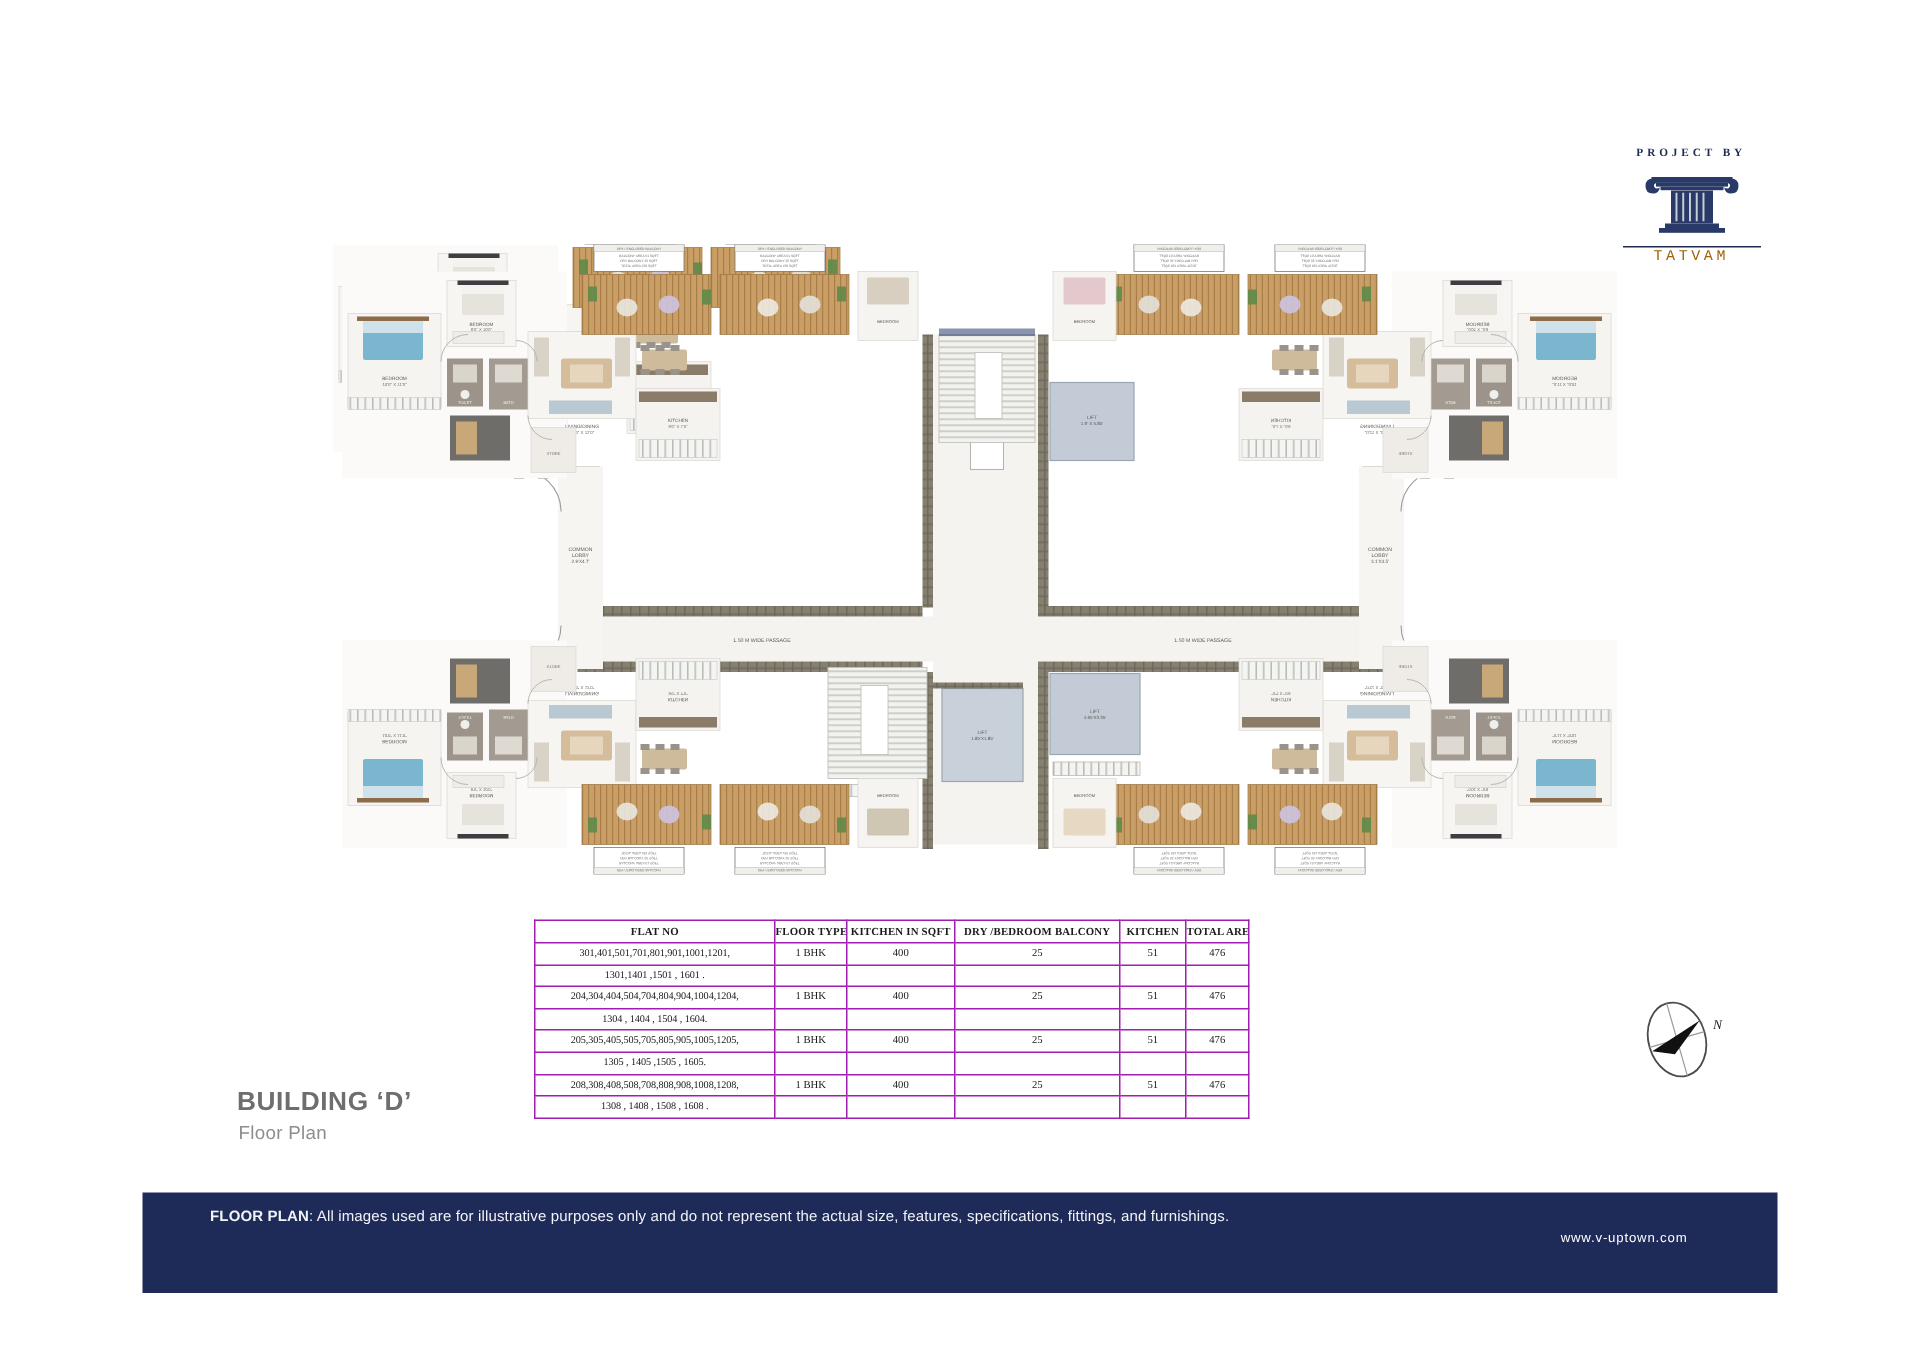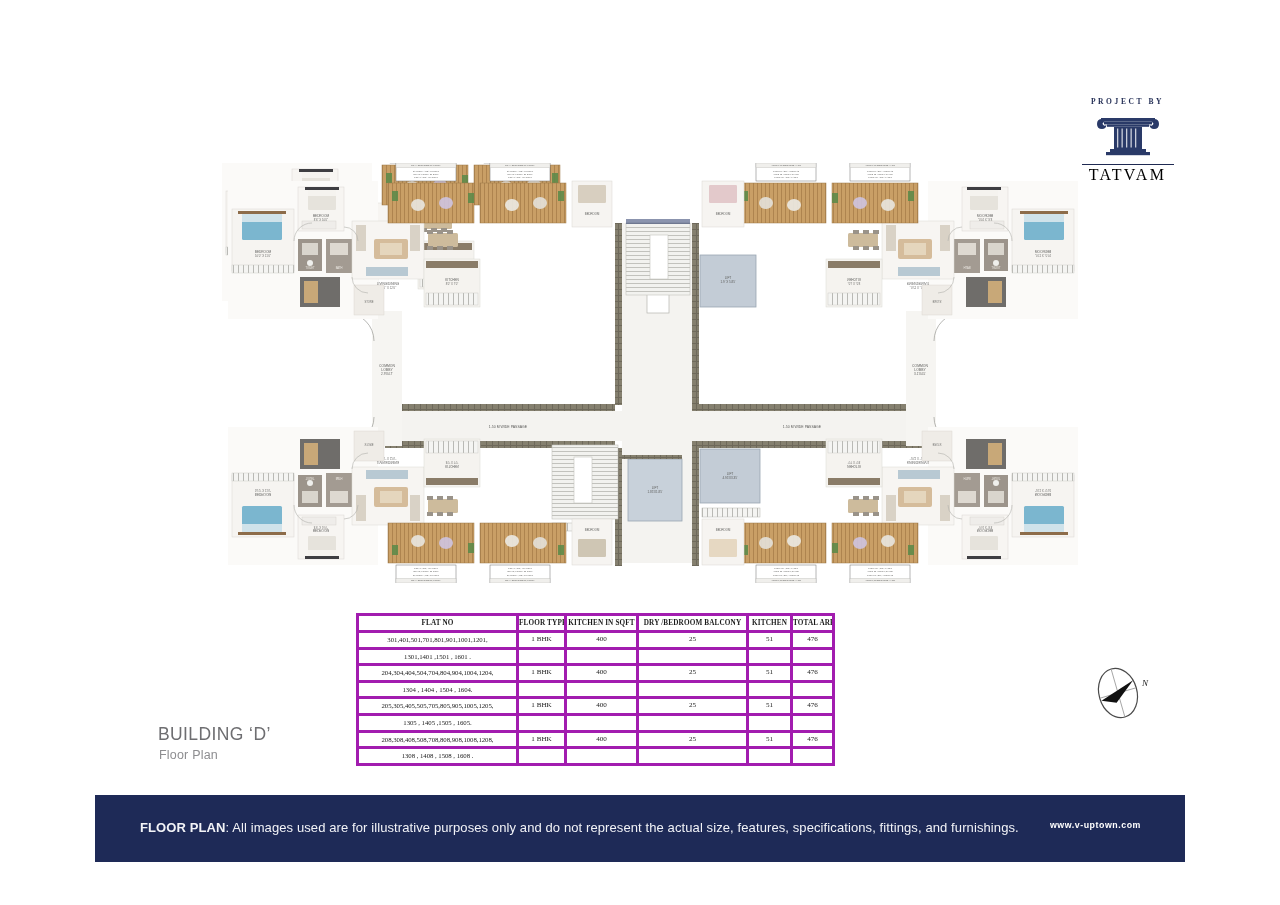--- a/index.html
+++ b/index.html
@@ -13,72 +13,72 @@
   
   .logo-block{position:absolute;left:1060px;top:52px;width:135px;text-align:center;margin-top:45px;}
   .logo-projectby{
     font-family:"Liberation Serif",serif;
     font-size:7.5px;letter-spacing:2.6px;color:#1f2a52;font-weight:700;
     margin-bottom:4px;
   }
   .column-svg{display:block;margin:0 auto;}
   .logo-rule{width:92px;height:1.1px;background:#1f2a52;margin:2px auto 1px;}
   .logo-name{
-    font-family:Liberation Serif, serif;
-    font-size:16px;letter-spacing:2.4px;color:#000000;font-weight:400;
+    font-family:Liberation Mono, monospace;
+    font-size:10px;letter-spacing:2.4px;color:#a16207;font-weight:400;
   }
 
   
   .plan-stage{position:absolute;left:222px;top:163px;width:862px;height:420px;}
   .plan-svg{display:block;width:862px;height:420px;}
 
   
   .spec-table-wrap{position:absolute;left:356px;top:613px;width:476px;}
   table.spec{
     border-collapse:collapse;width:476px;
     font-family:"Liberation Serif",serif;
     table-layout:fixed;
   }
   table.spec th,table.spec td{
-    border:3px solid #a21caf;
+    border:1px solid #a21caf;
     text-align:center;color:#1b1b1b;
     padding:0;height:13.6px;line-height:13.6px;
     font-size:7.1px;overflow:hidden;white-space:nowrap;
   }
   table.spec th{font-weight:700;font-size:7.2px;letter-spacing:.15px;height:14px;line-height:14px;}
   table.spec td.flatno{font-size:6.8px;letter-spacing:-.05px;}
   table.spec tr.controw td{border-top:none;}
   .c0{width:160px}.c1{width:48px}.c2{width:72px}.c3{width:110px}.c4{width:44px}.c5{width:42px}
 
   
   .bld-title{
     position:absolute;left:158px;top:724px;
-    font-size:17.5px;color:#6e6e71;letter-spacing:.4px;font-weight:400;
+    font-size:17.5px;color:#6e6e71;letter-spacing:.4px;font-weight:700;
   }
   .bld-sub{
     position:absolute;left:159px;top:748px;
     font-size:12.5px;color:#8d8d90;letter-spacing:.2px;font-weight:400;
   }
 
   
   .compass{position:absolute;left:1086px;top:663px;width:70px;height:62px;}
 
   
   .footer{
     position:absolute;left:95px;top:795px;width:1090px;height:67px;
     background:#1e2a57;
   }
   .footer-note{
-    position:absolute;left:45px;top:25px;
-    font-size:13px;color:#f2f3f7;letter-spacing:.1px;white-space:nowrap;
+    position:absolute;left:45px;top:11px;
+    font-size:10px;color:#f2f3f7;letter-spacing:.1px;white-space:nowrap;
   }
   .footer-note b{font-weight:700;}
   .footer-url{
-    position:absolute;right:44px;top:25px;
-    font-size:8.8px;color:#ffffff;font-weight:700;letter-spacing:.55px;
+    position:absolute;right:60px;top:25px;
+    font-size:8.8px;color:#ffffff;font-weight:400;letter-spacing:.55px;
   }
 </style>
 </head>
 <body>
 
 <div class="page">
 
   <div class="logo-block">
     <div class="logo-projectby">PROJECT BY</div>
     <svg class="column-svg" width="72" height="52" viewBox="0 0 72 52">

